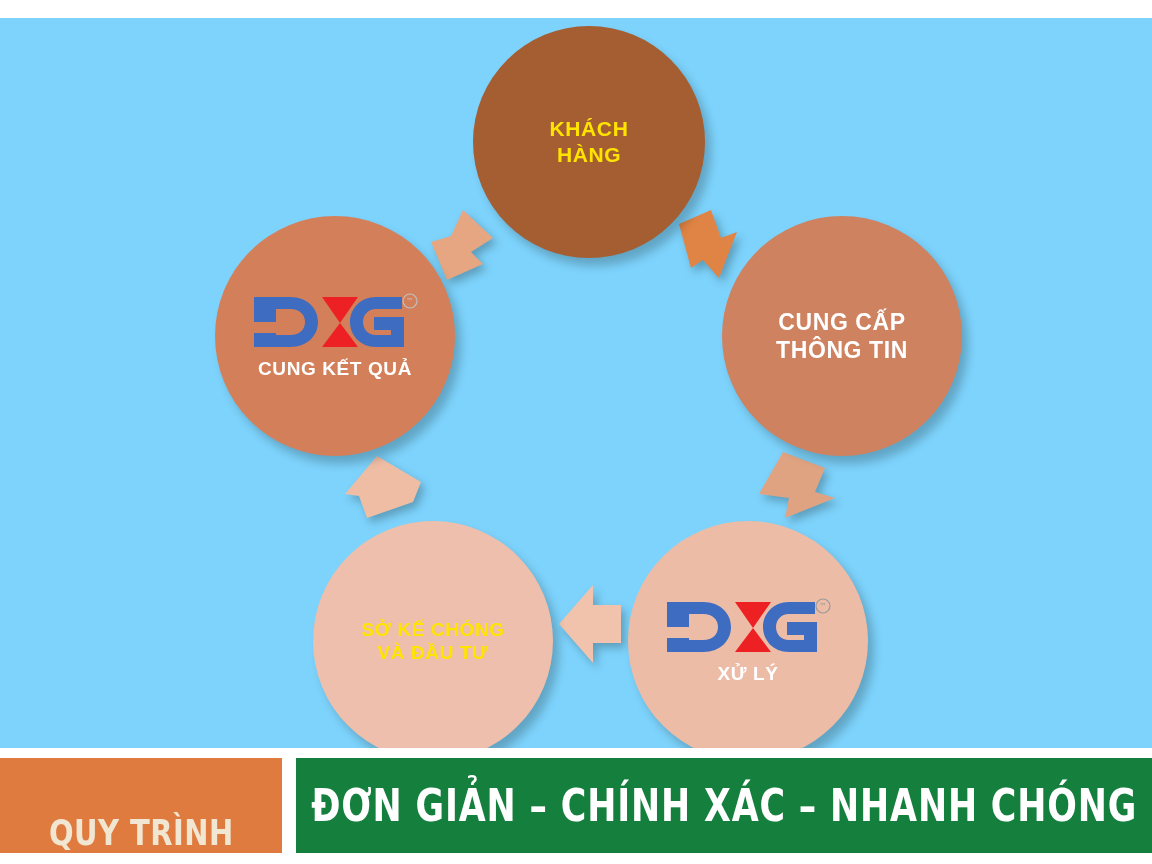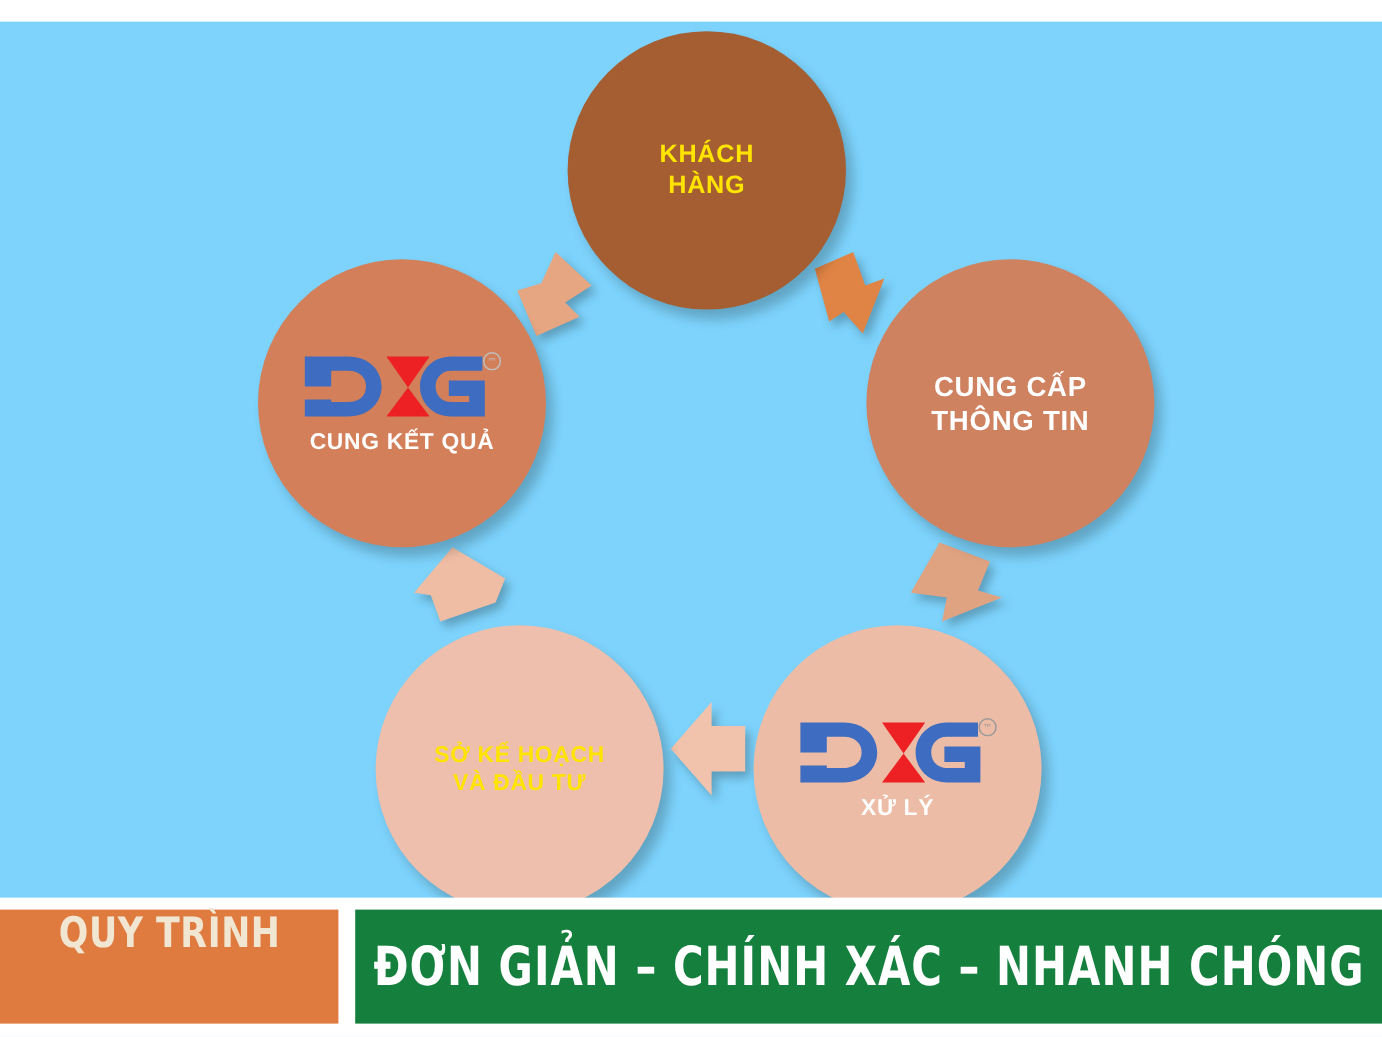--- a/index.html
+++ b/index.html
@@ -125,21 +125,21 @@
     left: 0; top: 748px;
     width: 1152px; height: 116px;
     background: #ffffff;
   }
   #banner-quytrinh {
     position: absolute;
     left: 0; top: 10px;
     width: 282px; height: 95px;
     background: #E07B40;
     display: flex;
-    align-items: flex-start;
+    align-items: flex-end;
     justify-content: center;
   }
   #banner-quytrinh .bn-text {
     color: #F0E6D2;
     font-size: 35px;
     font-weight: bold;
     letter-spacing: 0.5px;
     font-family: "DejaVu Sans Condensed", "Liberation Sans Narrow", "Liberation Sans", sans-serif;
     transform: scaleX(0.92);
   }
@@ -222,21 +222,21 @@
           <path d="M152,6 L126,6 C110,6 100,18 100,31 C100,44 110,56 126,56 L154,56 L154,26 L124,26 L124,39 L141,39 L141,44 L126,44 C118,44 113,38 113,31 C113,24 118,18 126,18 L152,18 Z" fill="#3D6CC0"></path>
 
           <circle cx="160" cy="10" r="7" fill="none" stroke="#9a9a9a" stroke-width="1.2"></circle>
           <text x="160" y="13" font-size="8" fill="#9a9a9a" text-anchor="middle" font-family="DejaVu Sans, sans-serif">™</text>
         </svg>
       </div>
       <div class="circle-label">XỬ LÝ</div>
     </div>
 
     <div class="circle" id="c-soke">
-      <div class="circle-label">SỞ KẾ HOẠCH
+      <div class="circle-label">SỞ KẾ CHÓNG
 VÀ ĐẦU TƯ</div>
     </div>
 
     <div class="circle" id="c-traoketqua">
       <div class="dng-logo">
         <svg viewBox="0 0 170 62">
           <path d="M4,6 L40,6 C58,6 68,18 68,31 C68,44 58,56 40,56 L4,56 L4,42 L26,42 L26,31 L4,31 Z
                    M40,18 L26,18 L26,44 L40,44 C50,44 55,38 55,31 C55,24 50,18 40,18 Z" fill="#3D6CC0"></path>
           <polygon points="72,6 108,6 90,32" fill="#ED2024"></polygon>
           <polygon points="90,32 108,56 72,56" fill="#ED2024"></polygon>

